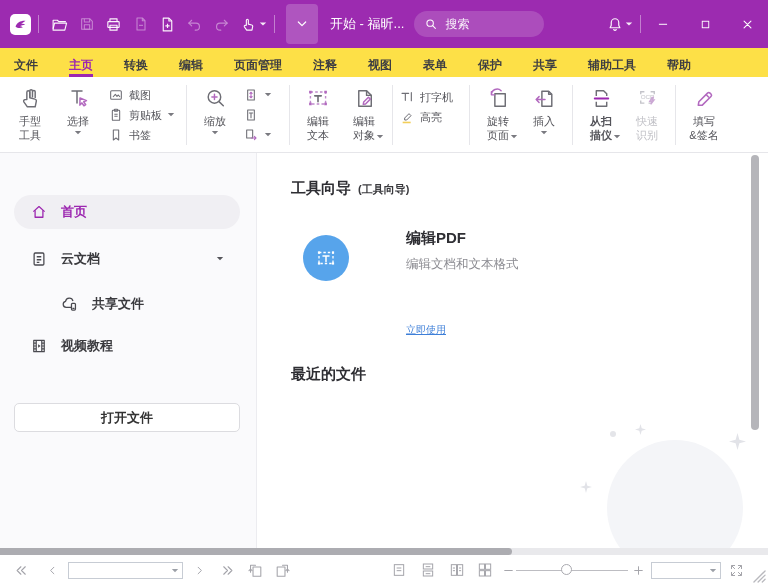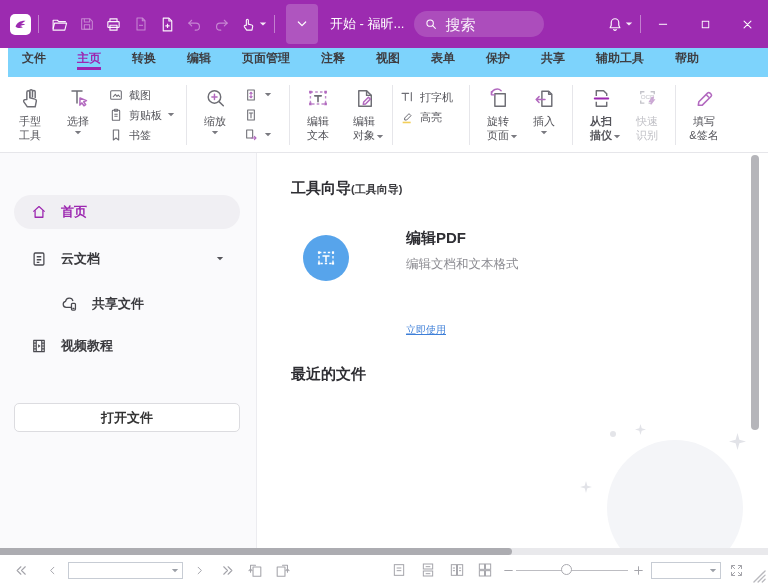--- a/index.html
+++ b/index.html
@@ -17,28 +17,28 @@
              display:grid; place-items:center; }
   .tb-sep { width:1px; height:18px; background:rgba(255,255,255,.4); margin:0 7px; }
   .tb-btn { width:25px; height:26px; display:grid; place-items:center; color:rgba(255,255,255,.95); margin:0 1px; }
   .tb-btn.dim { opacity:.45; }
   .tb-caret { color:rgba(255,255,255,.9); margin-left:-3px; }
   .tb-chev { width:32px; height:40px; margin-left:4px; border-radius:4px; background:rgba(255,255,255,.20);
              display:grid; place-items:center; }
   .tb-title { font-size:13px; margin:0 10px 0 12px; max-width:78px; white-space:nowrap; overflow:hidden; }
   .tb-search { width:130px; height:26px; border-radius:13px; background:rgba(255,255,255,.16);
                display:flex; align-items:center; padding:0 10px; gap:7px; }
-  .tb-search input { border:0; outline:0; background:transparent; color:#fff; width:80px; font-size:15px; }
+  .tb-search input { border:0; outline:0; background:transparent; color:#fff; width:80px; font-size:12px; }
   .tb-search input::placeholder { color:rgba(255,255,255,.92); }
   .tb-spacer { flex:1; }
   .winbtn { width:30px; height:30px; display:grid; place-items:center; color:#fff; }
 
   
-  .menubar { position:absolute; top:48px; left:8px; right:0; height:29px; background:#7dd3fc;
-             display:flex; align-items:flex-start; padding-left:14px; }
+  .menubar { position:absolute; top:48px; left:0; right:0; height:29px; background:#fde047;
+             display:flex; align-items:flex-end; padding-left:14px; }
   .menu-item { font-size:12px; font-weight:700; color:#3E3E42; display:flex; align-items:center;
                margin-right:31px; border-bottom:3px solid transparent; padding-top:2px; }
   .menu-item.active { color:#9C27B0; border-bottom-color:#9C27B0; }
 
   
   .ribbon { position:absolute; top:77px; left:0; right:0; height:76px; background:#fff;
             border-bottom:1px solid #E6E6EA; display:flex; align-items:flex-start; padding:5px 4px 0 6px; }
   .rb-big { width:44px; display:flex; flex-direction:column; align-items:center; flex:none; }
   .rb-big .icbox { height:32px; display:grid; place-items:center; }
   .rb-lb { font-size:11px; line-height:14px; color:#54545A; text-align:center; white-space:pre-line; position:relative; }
@@ -57,21 +57,21 @@
              border-right:1px solid #ECECF0; }
   .sb-item { position:absolute; left:14px; width:226px; height:34px; border-radius:17px;
              display:flex; align-items:center; padding-left:16px; gap:13px; font-size:13px;
              font-weight:700; color:#3A3A3E; }
   .sb-item.active { background:#F0EFF3; color:#9C27B0; }
   .sb-caret { position:absolute; right:16px; color:#55555B; }
   .sb-open { position:absolute; left:14px; top:250px; width:226px; height:29px; background:#fff;
              border:1px solid #DCDCE0; border-radius:5px; font-size:13px; font-weight:700; color:#333;
              display:grid; place-items:center; font-family:inherit; }
   .main { position:absolute; left:258px; top:0; right:0; height:100%; background:#fff; overflow:hidden; }
-  .h-row { position:absolute; left:33px; display:flex; align-items:baseline; }
+  .h-row { position:absolute; left:33px; display:flex; align-items:baseline; gap:7px; }
   .h1 { font-size:15px; font-weight:700; color:#2E2E33; }
   .h1-sub { font-size:11px; font-weight:700; color:#3A3A3E; }
   .card-icon { position:absolute; left:45px; top:82px; width:46px; height:46px; border-radius:50%;
                display:grid; place-items:center; }
   .card-title { position:absolute; left:148px; top:76px; font-size:15px; font-weight:700; color:#2F2F34; }
   .card-desc { position:absolute; left:148px; top:103px; font-size:12.5px; color:#8B8B91; }
   .card-link { position:absolute; left:148px; top:170px; font-size:10px; color:#3E7FD8;
                text-decoration:underline; cursor:pointer; }
   .recent-title { position:absolute; left:33px; top:212px; font-size:15px; font-weight:700; color:#2E2E33; }
 

